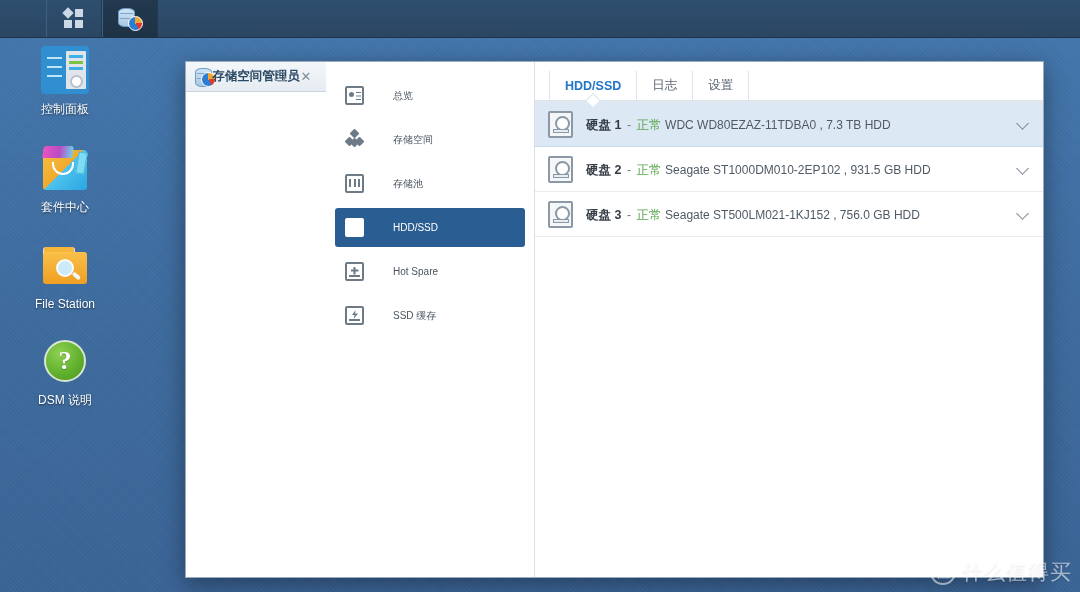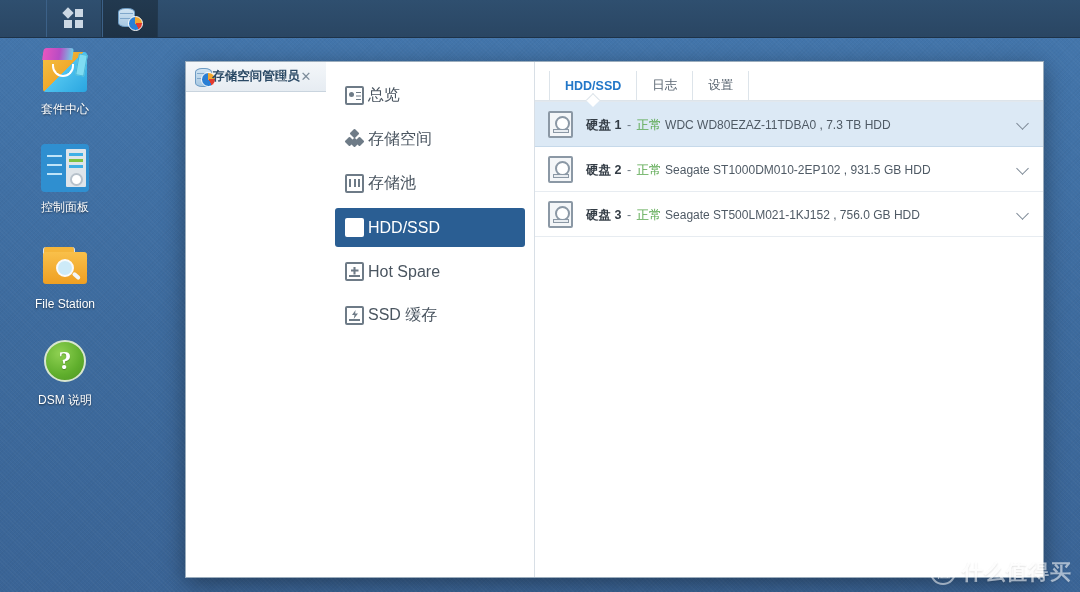--- a/index.html
+++ b/index.html
@@ -272,21 +272,21 @@
     display: flex;
     align-items: center;
     height: 39px;
     padding: 0 10px;
     border-radius: 3px;
     cursor: pointer;
     margin-bottom: 5px;
   }
   .side-item.active { background: #2a5e93; }
   .side-item.active .side-lbl { color: #fff; }
-  .side-lbl { font-size: 16px; color: #4a5560; margin-left: 4px; }
+  .side-lbl { font-size: 10px; color: #4a5560; margin-left: 29px; }
   .side-ico { width: 19px; height: 19px; position: relative; flex: none; }
 
   
   .g-overview { border: 2px solid #6e7b87; border-radius: 2px; }
   .g-overview::before {
     content:""; position:absolute; left:1.5px; top:3.5px;
     width:5px; height:5px; border-radius:50%; background:#6e7b87;
   }
   .g-overview::after {
     content:""; position:absolute; left:8.5px; top:3.5px; width:5px; height:1.5px;
@@ -530,21 +530,21 @@
     border-radius: 50%;
     border: 2px solid rgba(255,255,255,0.85);
     color: rgba(255,255,255,0.9);
     display: flex; align-items: center; justify-content: center;
     font-size: 15px;
     font-family: "DejaVu Sans", sans-serif;
   }
   #watermark .wm-text {
     color: rgba(255,255,255,0.9);
     font-size: 21px;
-    font-weight: bold;
+    font-weight: normal;
     letter-spacing: 1px;
     text-shadow: 0 1px 2px rgba(0,0,0,0.2);
   }
 </style>
 </head>
 <body>
 
 <div id="desktop"></div>
 
 <div id="taskbar">
@@ -561,44 +561,44 @@
     <span class="icon-storage">
       <span class="cyl"></span>
         <span class="pie"></span>
     </span>
   </div>
 </div>
 
 <div id="desktop-icons">
 
   <div class="desk-icon">
-    <span class="glyph ic-package">
-      <span class="bag"></span>
-        <span class="flap"></span>
-        <span class="tag"></span>
-        <span class="smile"></span>
-    </span>
-    <span class="lbl">套件中心</span>
-  </div>
-
-  <div class="desk-icon">
     <span class="glyph ic-control">
       <span class="left">
           <i></i>
           <i></i>
           <i></i>
         </span>
       <span class="right">
           <i></i>
           <i></i>
           <i></i>
         </span>
       <span class="knob"></span>
     </span>
     <span class="lbl">控制面板</span>
+  </div>
+
+  <div class="desk-icon">
+    <span class="glyph ic-package">
+      <span class="bag"></span>
+        <span class="flap"></span>
+        <span class="tag"></span>
+        <span class="smile"></span>
+    </span>
+    <span class="lbl">套件中心</span>
   </div>
 
   <div class="desk-icon">
     <span class="glyph ic-folder">
       <span class="tab"></span>
         <span class="body"></span>
         <span class="lens"></span>
         <span class="handle"></span>
     </span>
     <span class="lbl">File Station</span>

